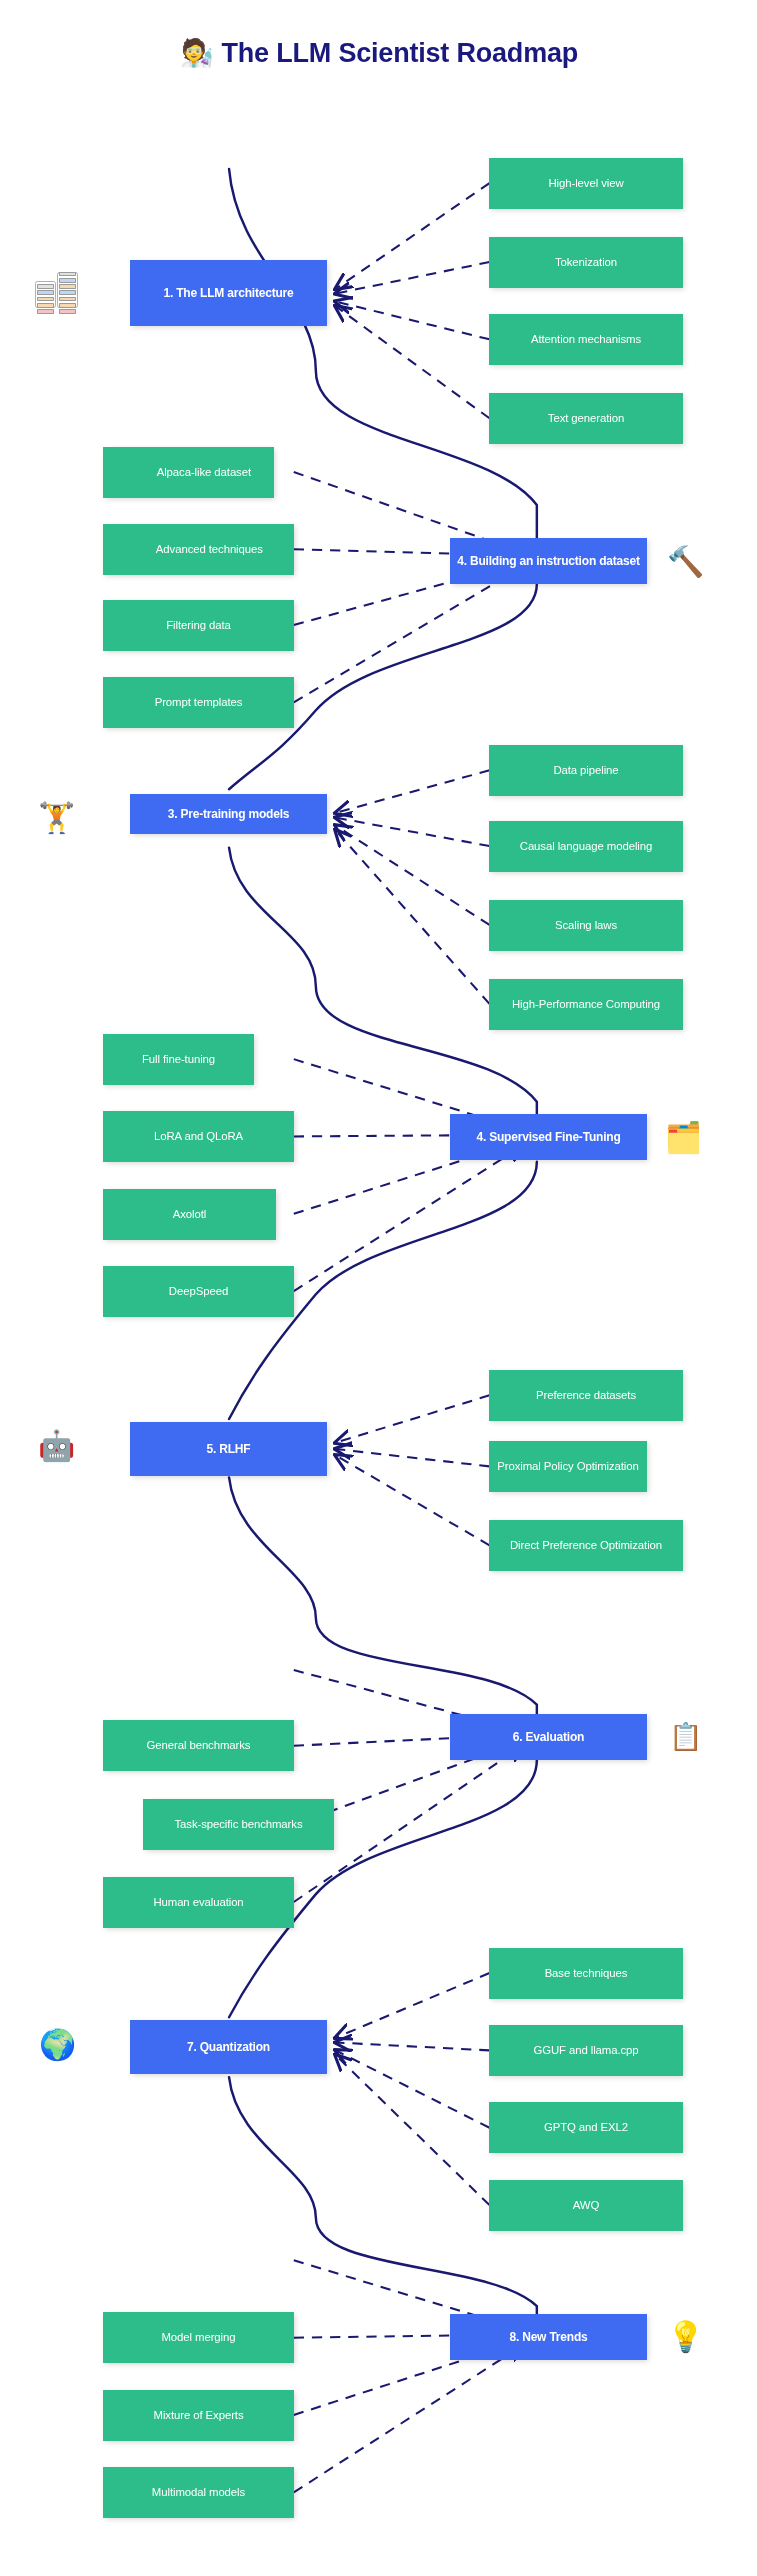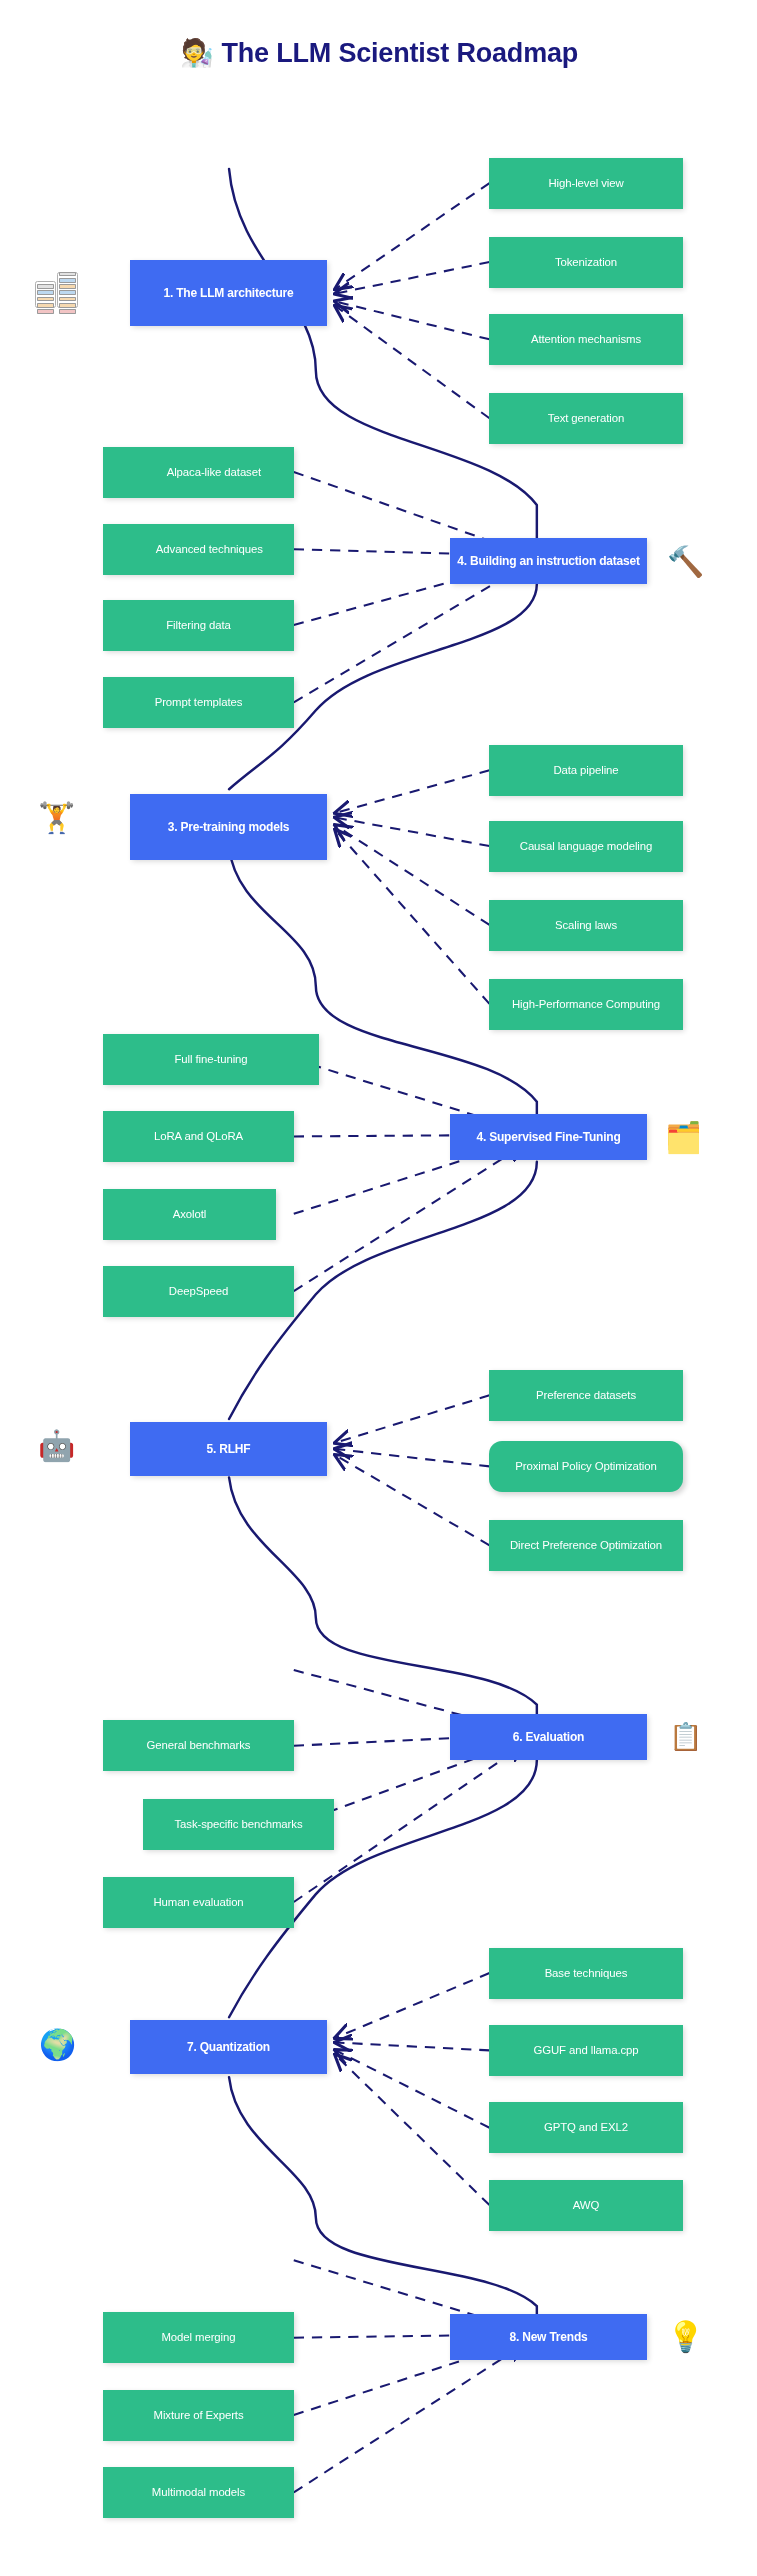--- a/index.html
+++ b/index.html
@@ -233,49 +233,49 @@
         <div class="blk g"></div>
     </div>
   </div>
   <div class="node main" style="left:130px; top:260px; width:197px; height:66px;">1. The LLM architecture</div>
 
   <div class="node leaf" style="left:489px; top:158px; width:194px; height:51px;">High-level view</div>
   <div class="node leaf" style="left:489px; top:237px; width:194px; height:51px;">Tokenization</div>
   <div class="node leaf" style="left:489px; top:314px; width:194px; height:51px;">Attention mechanisms</div>
   <div class="node leaf" style="left:489px; top:393px; width:194px; height:51px;">Text generation</div>
 
-  <div class="node leaf" style="left:103px; top:447px; width:191px; height:51px;padding-left:37px;">Alpaca-like dataset</div>
+  <div class="node leaf" style="left:103px; top:447px; width:171px; height:51px;padding-left:37px;">Alpaca-like dataset</div>
   <div class="node leaf" style="left:103px; top:524px; width:191px; height:51px;padding-left:28px;">Advanced techniques</div>
   <div class="node leaf" style="left:103px; top:600px; width:191px; height:51px;">Filtering data</div>
   <div class="node leaf" style="left:103px; top:677px; width:191px; height:51px;">Prompt templates</div>
 
   <div class="node main" style="left:450px; top:538px; width:197px; height:46px;">4. Building an instruction dataset</div>
   <div class="sec-icon" style="left:663px; top:541px; width:46px; height:41px;">🔨</div>
 
   <div class="sec-icon" style="left:33px; top:791px; width:49px; height:54px;">🏋️</div>
-  <div class="node main" style="left:130px; top:794px; width:197px; height:66px;">3. Pre-training models</div>
+  <div class="node main" style="left:130px; top:794px; width:197px; height:40px;">3. Pre-training models</div>
 
   <div class="node leaf" style="left:489px; top:745px; width:194px; height:51px;">Data pipeline</div>
   <div class="node leaf" style="left:489px; top:821px; width:194px; height:51px;">Causal language modeling</div>
   <div class="node leaf" style="left:489px; top:900px; width:194px; height:51px;">Scaling laws</div>
   <div class="node leaf" style="left:489px; top:979px; width:194px; height:51px;">High-Performance Computing</div>
 
-  <div class="node leaf" style="left:103px; top:1034px; width:216px; height:51px;">Full fine-tuning</div>
+  <div class="node leaf" style="left:103px; top:1034px; width:151px; height:51px;">Full fine-tuning</div>
   <div class="node leaf" style="left:103px; top:1111px; width:191px; height:51px;">LoRA and QLoRA</div>
   <div class="node leaf" style="left:103px; top:1189px; width:173px; height:51px;">Axolotl</div>
   <div class="node leaf" style="left:103px; top:1266px; width:191px; height:51px;">DeepSpeed</div>
 
   <div class="node main" style="left:450px; top:1114px; width:197px; height:46px;">4. Supervised Fine-Tuning</div>
   <div class="sec-icon" style="left:661px; top:1113px; width:47px; height:49px;">🗂️</div>
 
   <div class="sec-icon" style="left:33px; top:1419px; width:49px; height:54px;">🤖</div>
   <div class="node main" style="left:130px; top:1422px; width:197px; height:54px;">5. RLHF</div>
 
   <div class="node leaf" style="left:489px; top:1370px; width:194px; height:51px;">Preference datasets</div>
-  <div class="node leaf" style="left:489px; top:1441px; width:194px; height:51px;border-radius:13px;">Proximal Policy Optimization</div>
+  <div class="node leaf" style="left:489px; top:1441px; width:158px; height:51px;">Proximal Policy Optimization</div>
   <div class="node leaf" style="left:489px; top:1520px; width:194px; height:51px;">Direct Preference Optimization</div>
 
   <div class="node leaf" style="left:103px; top:1720px; width:191px; height:51px;">General benchmarks</div>
   <div class="node leaf" style="left:103px; top:1799px; width:191px; height:51px;margin-left:40px;">Task-specific benchmarks</div>
   <div class="node leaf" style="left:103px; top:1877px; width:191px; height:51px;">Human evaluation</div>
 
   <div class="node main" style="left:450px; top:1714px; width:197px; height:46px;">6. Evaluation</div>
   <div class="sec-icon small" style="left:665px; top:1714px; width:43px; height:47px;">📋</div>
 
   <div class="sec-icon" style="left:35px; top:2020px; width:46px; height:49px;">🌍</div>

